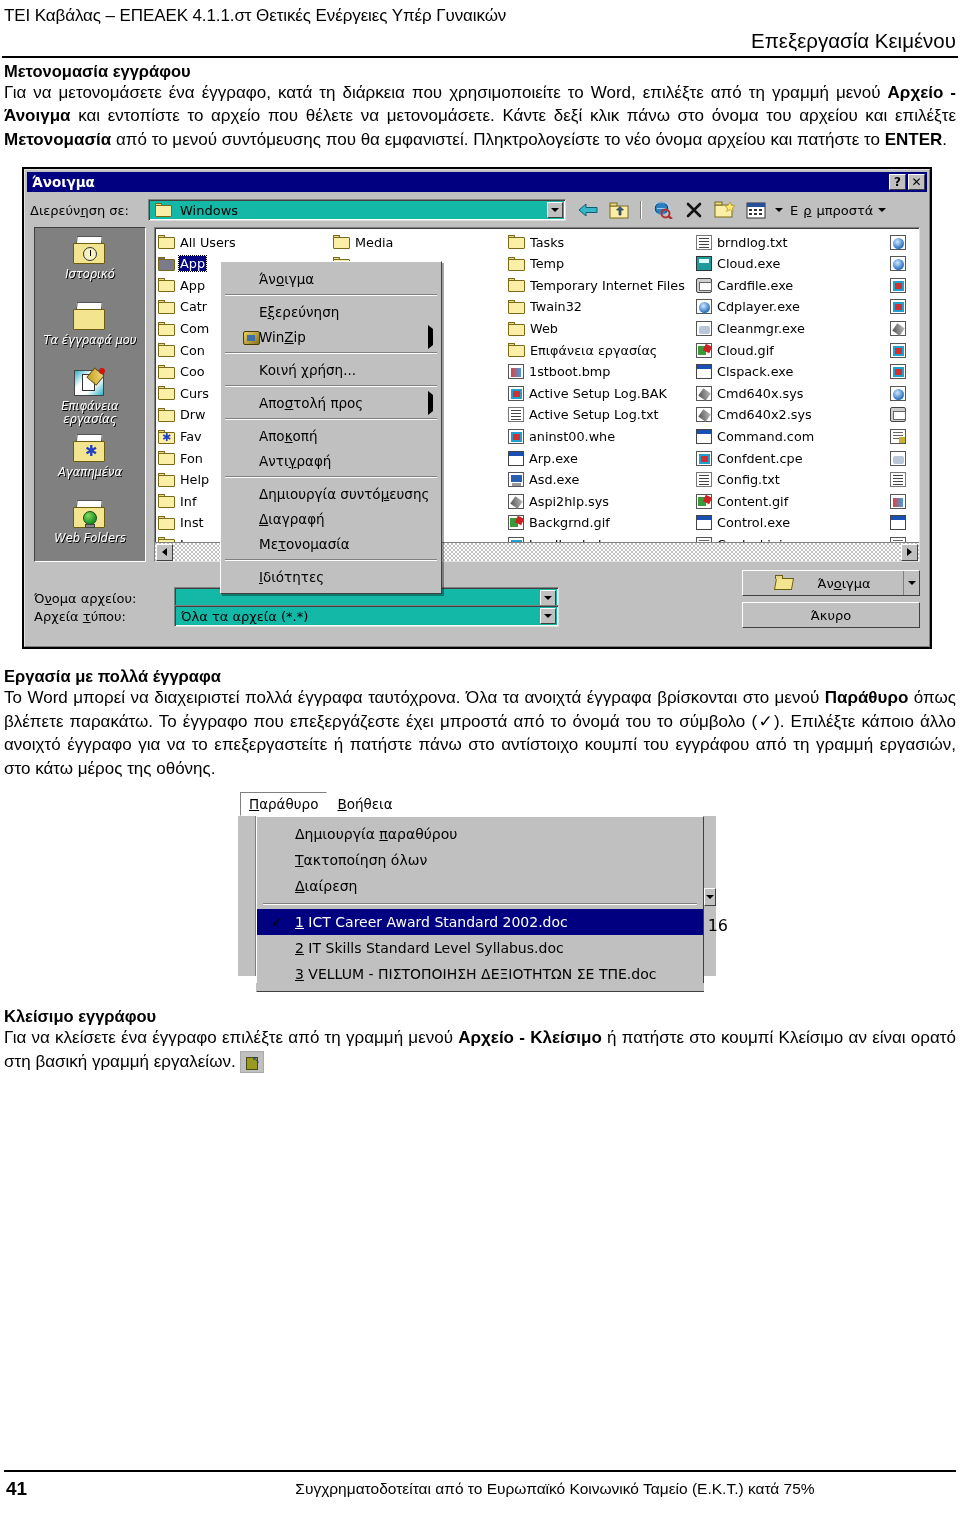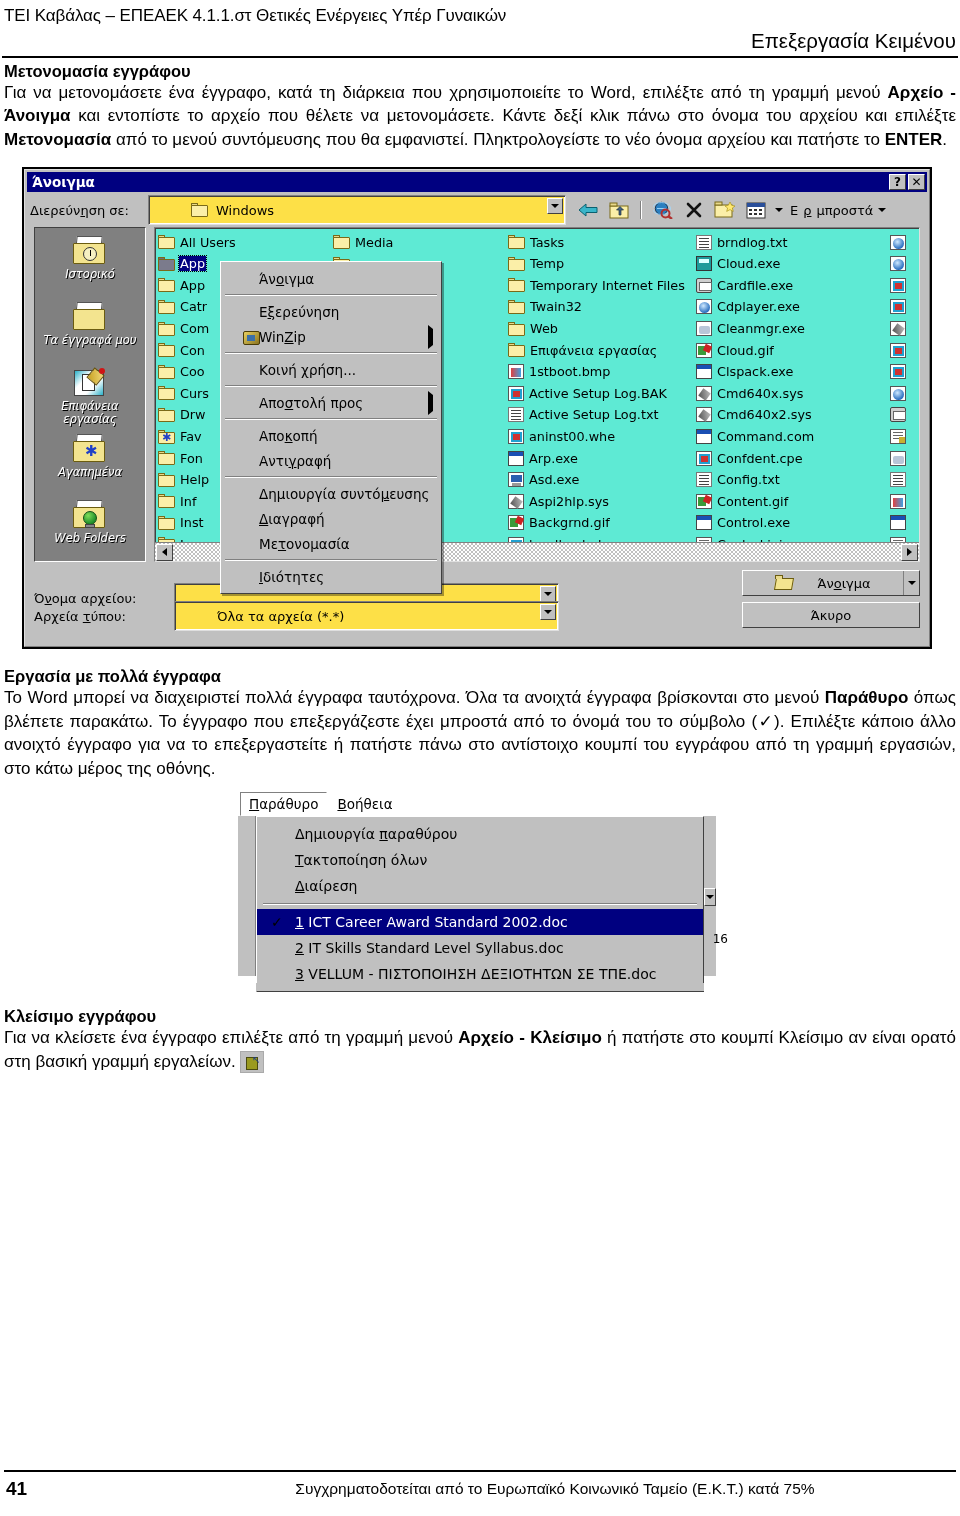--- a/index.html
+++ b/index.html
@@ -62,25 +62,25 @@
   }
 
   
   .row-lookin {
     position: absolute; top: 28px; left: 6px; right: 6px; height: 26px;
     display: flex; align-items: center;
   }
   .lbl-lookin { font-size: 13px; width: 118px; }
   .lbl-lookin u { text-decoration: underline; }
   .combo {
-    height: 30px; background: #fde047;
+    height: 22px; background: #14b8a6;
     border-top: 1px solid #808080; border-left: 1px solid #808080;
     border-right: 1px solid #dfdfdf; border-bottom: 1px solid #dfdfdf;
     box-shadow: inset 1px 1px 0 #404040, inset -1px -1px 0 #fff;
-    display: flex; align-items: center; position: relative; padding-left: 36px;
+    display: flex; align-items: center; position: relative;
   }
   .combo .cval { font-size: 13px; padding-left: 6px; display:flex; align-items:center; gap:8px;}
   .combo .arrowbtn {
     position:absolute; right:2px; top:2px; width:16px; height:16px;
     background:#c0c0c0;
     border-top:1px solid #fff; border-left:1px solid #fff;
     border-right:1px solid #404040; border-bottom:1px solid #404040;
     display:flex;align-items:center;justify-content:center;
   }
   .arrow-dn { width:0;height:0;border-left:4px solid transparent;border-right:4px solid transparent;border-top:4px solid #000;}
@@ -116,21 +116,21 @@
   .bigicon .dot{position:absolute;left:27px;top:0px;width:6px;height:6px;border-radius:50%;background:#d01414;}
   .bigicon .globe{position:absolute;left:11px;top:11px;width:14px;height:14px;border-radius:50%;background:radial-gradient(circle at 35% 30%, #7fdc5a, #1f8f2a 70%);border:1px solid #114d14;}
   .bigicon .mon{position:absolute;left:13px;top:24px;width:10px;height:4px;background:#888;border:1px solid #444;}
   .star{position:absolute;left:13px;top:11px;color:#2040c8;font-size:15px;line-height:13px;font-weight:bold;}
   .clock{position:absolute;left:11px;top:11px;width:14px;height:14px;border-radius:50%;background:#f6f0c2;border:1px solid #333;}
   .clock::after{content:"";position:absolute;left:6px;top:2px;width:1px;height:6px;background:#000;}
 
   
   .filelist {
     position: absolute; left: 130px; top: 58px; right: 10px; height: 335px;
-    background: #5eead4;
+    background: #ffffff;
     border-top:1px solid #808080;border-left:1px solid #808080;
     border-right:1px solid #dfdfdf;border-bottom:1px solid #dfdfdf;
     box-shadow: inset 1px 1px 0 #404040;
     overflow: hidden;
   }
   .fl-cols { display: flex; padding: 3px 2px 0 3px; height: 313px; }
   .fl-col { width: 175px; flex: none; }
   .fl-col.wide { width: 188px; }
   .fl-col.narrow { width: 28px; }
   .fitem { display: flex; align-items: center; height: 21.6px; gap: 4px; font-size: 12.8px; white-space: nowrap; }
@@ -243,21 +243,21 @@
   .wrow.sel .chk{ color:#000; }
   .wsep{ height:2px; margin:4px 6px; border-top:1px solid #808080;border-bottom:1px solid #fff;}
   .wleft{
     position:absolute;left:0;top:24px;width:18px;height:160px;background:#c0c0c0;
     border-right:1px solid #808080; font-size:10px; color:#333;
   }
   .wright{
     position:absolute;right:0;top:24px;width:12px;height:160px;background:#c0c0c0;
   }
   .wright .vsb{width:12px;height:18px;background:#c0c0c0;border-top:1px solid #fff;border-left:1px solid #fff;border-right:1px solid #404040;border-bottom:1px solid #404040;margin-top:72px;display:flex;align-items:center;justify-content:center;}
-  .wfont{ position:absolute; right:-12px; top:140px; font-size:12px; }
+  .wfont{ position:absolute; right:-12px; top:124px; font-size:16px; }
   .wbotbar{ position:absolute; left:18px; bottom:-4px; width:448px; height:8px; background:#c0c0c0;}
 
   
   .closeicon{
     display:inline-block; vertical-align:-6px; width:24px;height:22px;
     background:#c0c0c0; border:1px solid #aaa; position:relative; margin-left:4px;
   }
   .closeicon .doc{position:absolute;left:5px;top:5px;width:12px;height:13px;background:#9a9a20;border:1px solid #4a4a10;}
   .closeicon .ar{position:absolute;right:2px;top:1px;font-size:10px;color:#1a3a8a;}
 

